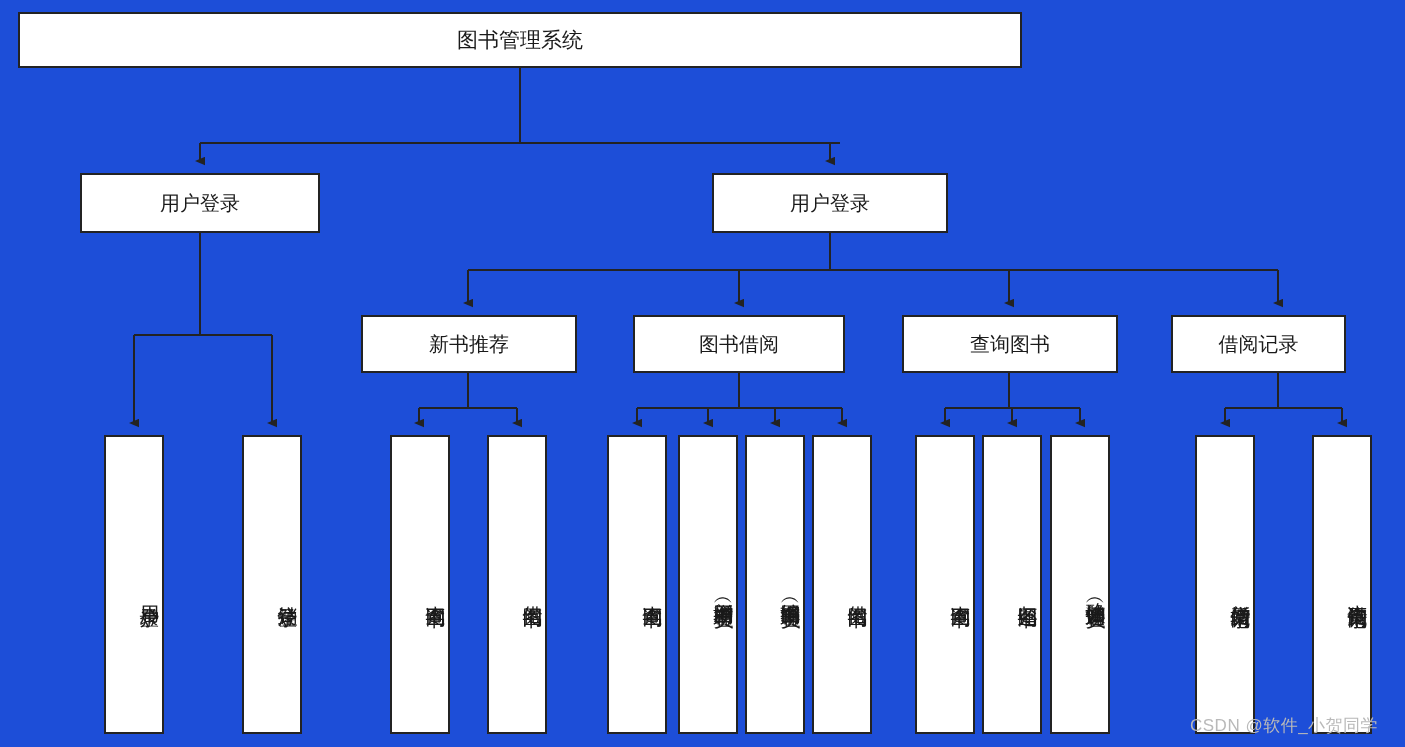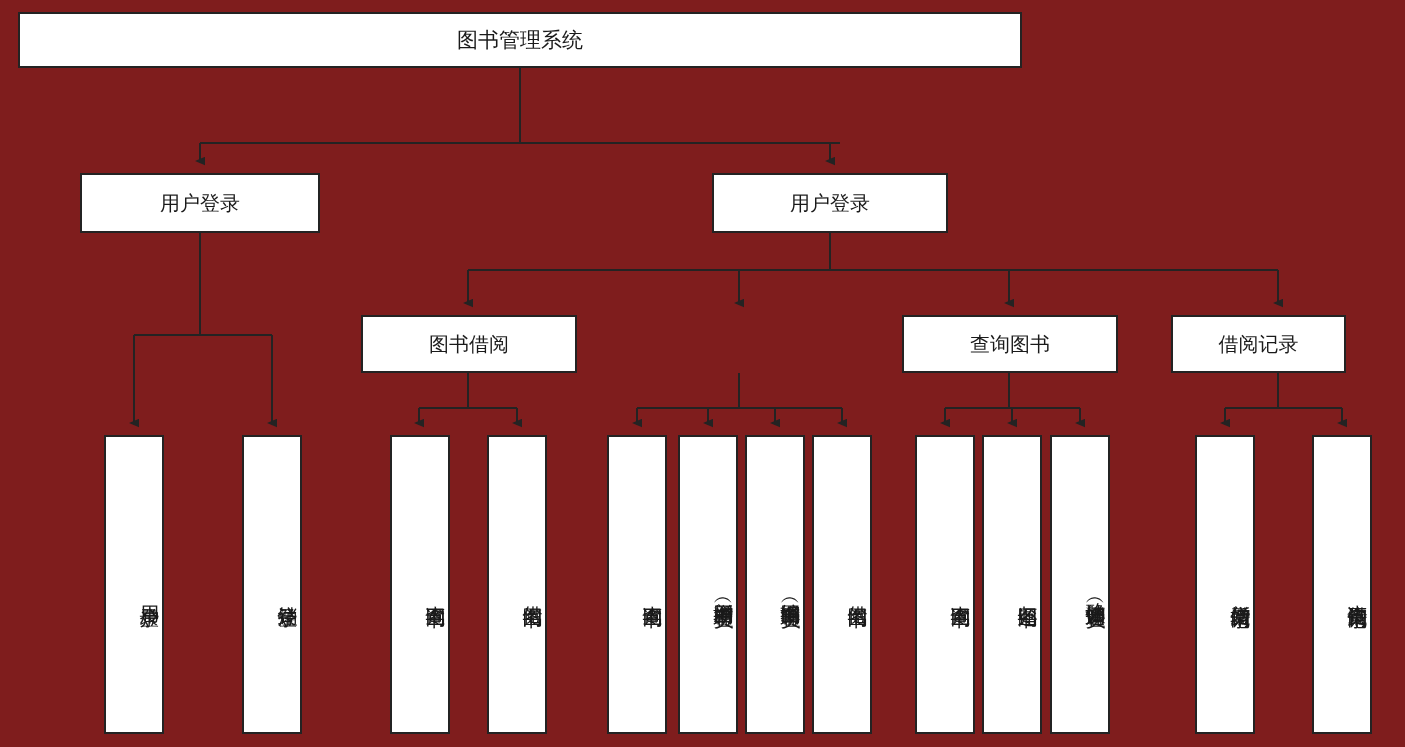--- a/index.html
+++ b/index.html
@@ -7,21 +7,21 @@
     padding: 0;
     background: #ffffff;
   }
   body {
     font-family: "Liberation Sans", "DejaVu Sans", sans-serif;
   }
   #canvas {
     position: relative;
     width: 1405px;
     height: 747px;
-    background: #7f1d1d;
+    background: #1d4ed8;
     overflow: hidden;
   }
   svg.edges {
     position: absolute;
     left: 0;
     top: 0;
     width: 1405px;
     height: 747px;
     pointer-events: none;
   }
@@ -127,20 +127,23 @@
   </div>
 
   <div class="node lvl1" style="left:80px; top:173px; width:240px; height:60px;">
     <span>用户登录</span>
   </div>
   <div class="node lvl1" style="left:712px; top:173px; width:236px; height:60px;">
     <span>用户登录</span>
   </div>
 
   <div class="node lvl2" style="left:361px; top:315px; width:216px; height:58px;">
+    <span>新书推荐</span>
+  </div>
+  <div class="node lvl2" style="left:633px; top:315px; width:212px; height:58px;">
     <span>图书借阅</span>
   </div>
   <div class="node lvl2" style="left:902px; top:315px; width:216px; height:58px;">
     <span>查询图书</span>
   </div>
   <div class="node lvl2" style="left:1171px; top:315px; width:175px; height:58px;">
     <span>借阅记录</span>
   </div>
 
   <div class="node leaf" style="left:104px; top:435px; width:60px; height:299px;">
@@ -176,14 +179,15 @@
   <div class="node leaf" style="left:1050px; top:435px; width:60px; height:299px;">
     <span class="vlabel">确认归还（管理员）</span>
   </div>
   <div class="node leaf" style="left:1195px; top:435px; width:60px; height:299px;">
     <span class="vlabel">新增借阅记录</span>
   </div>
   <div class="node leaf" style="left:1312px; top:435px; width:60px; height:299px;">
     <span class="vlabel">查询借阅记录</span>
   </div>
 
+  <div class="watermark" style="left:1190px; top:714px;">CSDN @软件_小贺同学</div>
 
 </div>
 
 </body></html>

